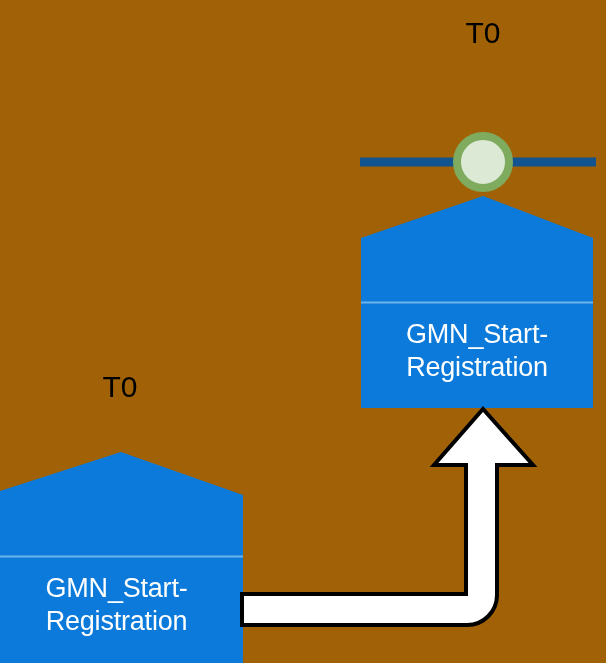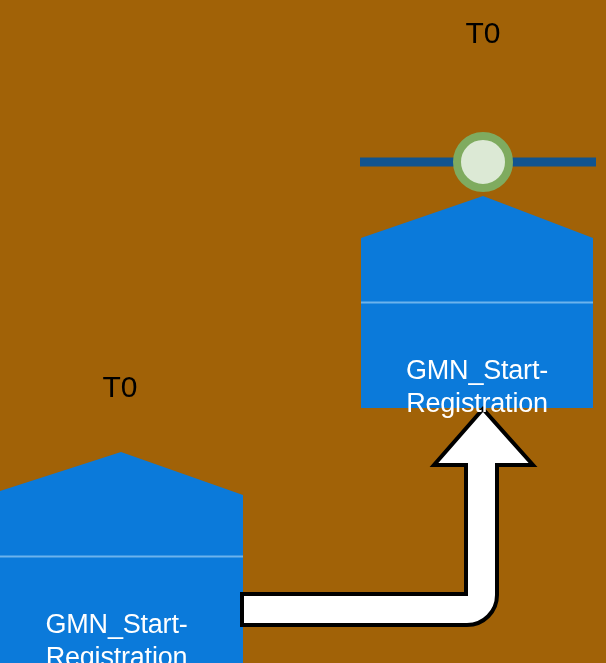--- a/index.html
+++ b/index.html
@@ -28,21 +28,20 @@
   .node-label {
     position: absolute;
     color: #ffffff;
     font-family: "Liberation Sans", sans-serif;
     font-size: 27px;
     line-height: 33px;
     text-align: center;
     white-space: nowrap;
     letter-spacing: -0.2px;
     pointer-events: none;
-    margin-top: 36px;
   }
   .time-label {
     position: absolute;
     color: #000000;
     font-family: "Liberation Sans", sans-serif;
     font-size: 30px;
     line-height: 34px;
     text-align: center;
     white-space: nowrap;
   }

